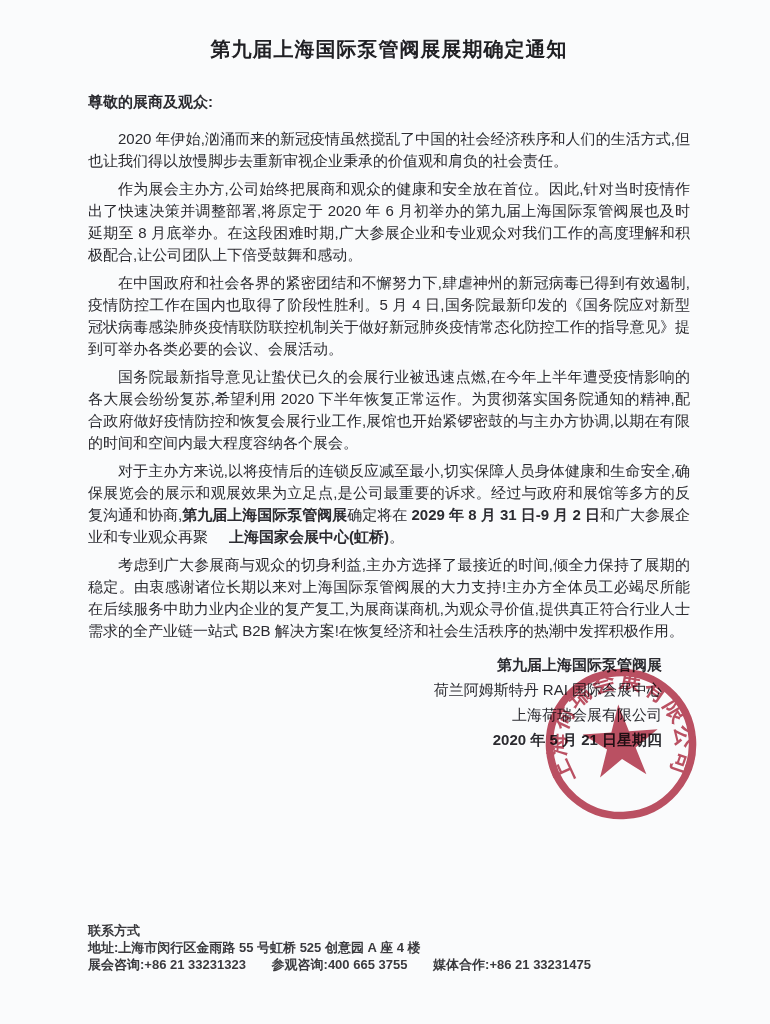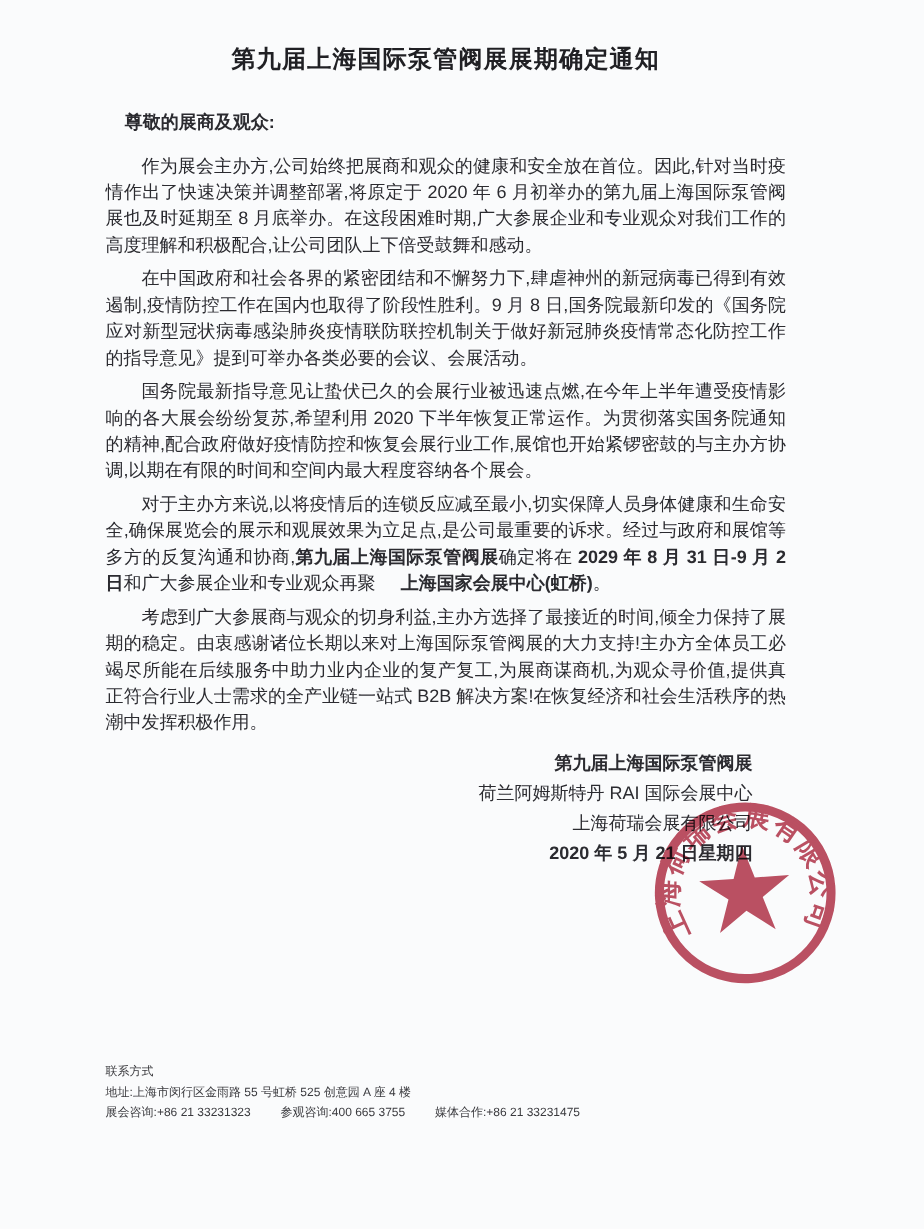--- a/index.html
+++ b/index.html
@@ -7,35 +7,35 @@
     width:770px;height:1024px;
     background:#fafbfc;
     font-family:"Liberation Sans","DejaVu Sans",sans-serif;
     color:#2b2b30;
     -webkit-font-smoothing:antialiased;
   }
   .page{
     position:relative;
     width:770px;height:1024px;
     box-sizing:border-box;
-    padding:36px 115px 0 88px;
+    padding:36px 80px 0 88px;
     overflow:hidden;
   }
   .doc-title{
     margin:0 0 30px 0;
     font-size:20px;
     font-weight:700;
     text-align:center;
     letter-spacing:1px;
     color:#202024;
   }
   .salutation{
     font-size:15px;
     font-weight:700;
-    margin:0 0 16px 16px;
+    margin:0 0 16px 0;
   }
   .body-text p{
     margin:0 0 6px 0;
     font-size:15px;
     line-height:22px;
     text-indent:2em;
     text-align:justify;
   }
   .closing{margin-top:18px;}
   .closing div{
@@ -59,40 +59,41 @@
     height:160px;
     mix-blend-mode:multiply;
     opacity:.88;
     z-index:2;
     pointer-events:none;
     transform:rotate(-4deg);
   }
   .footer{
     position:absolute;
     left:88px;
-    top:885px;
-    font-size:10px;
+    top:922px;
+    font-size:13px;
     line-height:17px;
     color:#3a3a3e;
-    font-weight:400;
+    font-weight:700;
   }
   .footer .contact-item{margin-right:22px;}
 </style>
 </head>
 <body>
 
 <div class="page">
 
   <h1 class="doc-title">第九届上海国际泵管阀展展期确定通知</h1>
 
   <div class="salutation">尊敬的展商及观众:</div>
 
   <div class="body-text">
+      <p><span>2020 年伊始,汹涌而来的新冠疫情虽然搅乱了中国的社会经济秩序和人们的生活方式,但也让我们得以放慢脚步去重新审视企业秉承的价值观和肩负的社会责任。</span></p>
       <p><span>作为展会主办方,公司始终把展商和观众的健康和安全放在首位。因此,针对当时疫情作出了快速决策并调整部署,将原定于 2020 年 6 月初举办的第九届上海国际泵管阀展也及时延期至 8 月底举办。在这段困难时期,广大参展企业和专业观众对我们工作的高度理解和积极配合,让公司团队上下倍受鼓舞和感动。</span></p>
-      <p><span>在中国政府和社会各界的紧密团结和不懈努力下,肆虐神州的新冠病毒已得到有效遏制,疫情防控工作在国内也取得了阶段性胜利。9 月 8 日,国务院最新印发的《国务院应对新型冠状病毒感染肺炎疫情联防联控机制关于做好新冠肺炎疫情常态化防控工作的指导意见》提到可举办各类必要的会议、会展活动。</span></p>
+      <p><span>在中国政府和社会各界的紧密团结和不懈努力下,肆虐神州的新冠病毒已得到有效遏制,疫情防控工作在国内也取得了阶段性胜利。5 月 4 日,国务院最新印发的《国务院应对新型冠状病毒感染肺炎疫情联防联控机制关于做好新冠肺炎疫情常态化防控工作的指导意见》提到可举办各类必要的会议、会展活动。</span></p>
       <p><span>国务院最新指导意见让蛰伏已久的会展行业被迅速点燃,在今年上半年遭受疫情影响的各大展会纷纷复苏,希望利用 2020 下半年恢复正常运作。为贯彻落实国务院通知的精神,配合政府做好疫情防控和恢复会展行业工作,展馆也开始紧锣密鼓的与主办方协调,以期在有限的时间和空间内最大程度容纳各个展会。</span></p>
       <p><span>对于主办方来说,以将疫情后的连锁反应减至最小,切实保障人员身体健康和生命安全,确保展览会的展示和观展效果为立足点,是公司最重要的诉求。经过与政府和展馆等多方的反复沟通和协商,</span><span style="font-weight: 700;">第九届上海国际泵管阀展</span><span>确定将在 </span><span style="font-weight: 700;">2029 年 8 月 31 日-9 月 2 日</span><span>和广大参展企业和专业观众再聚</span><span style="font-weight: 700; margin-left: 21px;">上海国家会展中心(虹桥)</span><span>。</span></p>
       <p><span>考虑到广大参展商与观众的切身利益,主办方选择了最接近的时间,倾全力保持了展期的稳定。由衷感谢诸位长期以来对上海国际泵管阀展的大力支持!主办方全体员工必竭尽所能在后续服务中助力业内企业的复产复工,为展商谋商机,为观众寻价值,提供真正符合行业人士需求的全产业链一站式 B2B 解决方案!在恢复经济和社会生活秩序的热潮中发挥积极作用。</span></p>
     </div>
 
 
   <div class="signature">
       <div><span style="font-weight: 700;">第九届上海国际泵管阀展</span></div>
       <div><span>荷兰阿姆斯特丹 RAI 国际会展中心</span></div>
       <div><span>上海荷瑞会展有限公司</span></div>

